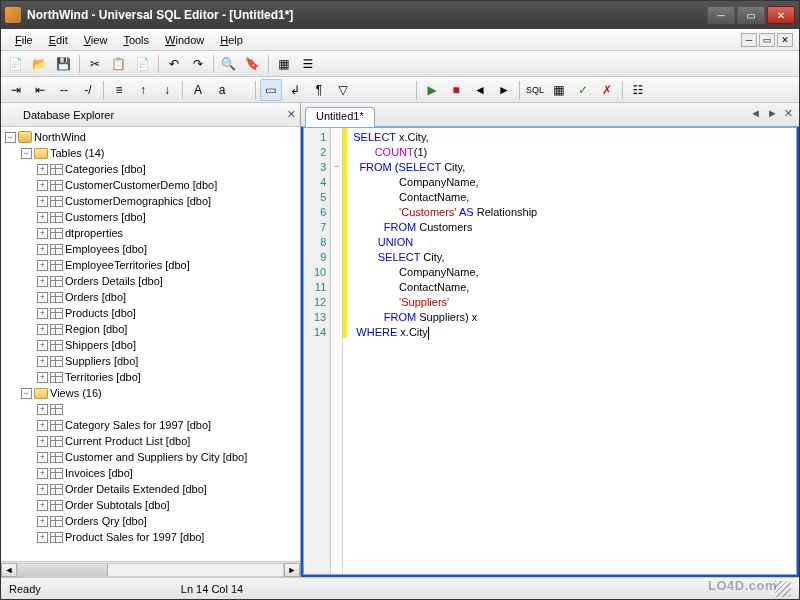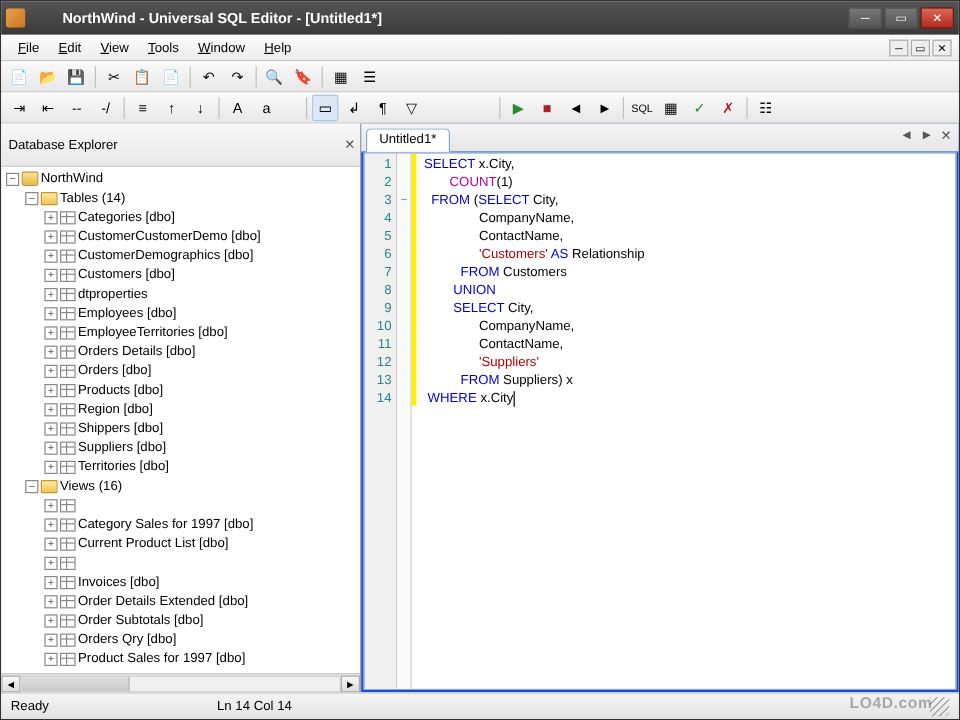--- a/index.html
+++ b/index.html
@@ -1,34 +1,34 @@
 <!DOCTYPE html>
 <html><head>
 <meta charset="utf-8">
 <style>
 * { box-sizing: border-box; margin: 0; padding: 0; font-family: "Segoe UI", Tahoma, sans-serif; font-size: 11px; }
 body { background: #2a2a2a; width: 800px; height: 600px; overflow: hidden; }
 .window { width: 800px; height: 600px; background: #f0f0f0; border: 1px solid #333; display: flex; flex-direction: column; }
 .titlebar { height: 28px; background: linear-gradient(#545454, #3a3a3a); display: flex; align-items: center; padding: 0 4px; color: #fff; }
 .titlebar-icon { width: 16px; height: 16px; background: linear-gradient(135deg,#e8a04a,#c97820); border-radius: 2px; margin-right: 6px; }
-.titlebar-text { flex: 1; font-weight: bold; font-size: 12px; margin-left: 25px; }
+.titlebar-text { flex: 1; font-weight: bold; font-size: 12px; }
 .win-btns { display: flex; gap: 2px; }
 .win-btn { width: 28px; height: 18px; border: 1px solid #555; background: linear-gradient(#777,#555); border-radius: 2px; display: flex; align-items: center; justify-content: center; color: #fff; font-size: 10px; cursor: pointer; }
 .win-close { background: linear-gradient(#d96a5a,#b02a1a); border-color: #7a1a10; }
 .menubar { height: 22px; background: linear-gradient(#fdfdfd,#ececec); border-bottom: 1px solid #c8c8c8; display: flex; align-items: center; padding: 0 6px; }
 .menu-item { padding: 2px 8px; cursor: pointer; }
 .menu-item u { text-decoration: underline; }
 .mdi-btns { display:flex; gap:2px; margin-left:auto; }
 .mdi-btn { width:16px; height:14px; border:1px solid #aaa; background:#eee; font-size:9px; display:flex;align-items:center;justify-content:center; cursor:pointer;}
 .toolbar { height: 26px; background: linear-gradient(#fafafa,#e8e8e8); border-bottom: 1px solid #c8c8c8; display: flex; align-items: center; padding: 0 4px; gap: 2px; }
 .tbtn { width: 22px; height: 22px; display: flex; align-items: center; justify-content: center; border: 1px solid transparent; border-radius: 2px; cursor: pointer; font-size: 12px; }
 .tsep { width: 1px; height: 18px; background: #c0c0c0; margin: 0 2px; }
 .body { flex: 1; display: flex; overflow: hidden; }
 .explorer { width: 300px; background: #fff; border-right: 1px solid #a0a0a0; display: flex; flex-direction: column; }
-.explorer-title { height: 36px; background: linear-gradient(#f8f8f8,#e8e8e8); border-bottom: 1px solid #c8c8c8; display: flex; align-items: center; padding: 0 6px; position: relative; }
+.explorer-title { height: 24px; background: linear-gradient(#f8f8f8,#e8e8e8); border-bottom: 1px solid #c8c8c8; display: flex; align-items: center; padding: 0 22px; position: relative; }
 .explorer-title .ex-x { position: absolute; right: 4px; cursor: pointer; color: #555; }
 .explorer-bar { height: 24px; display: flex; align-items: center; border-bottom: 1px solid #d8d8d8; padding: 0 4px; gap: 4px; }
 .connect-drop { padding: 2px 4px; cursor: pointer; display: flex; align-items: center; gap: 2px; }
 .mini-btn { width: 20px; height: 20px; border: 1px solid #bcd; border-radius: 2px; display: flex; align-items: center; justify-content: center; cursor: pointer; font-size: 11px; background:#f4faff; }
 .tree { flex: 1; overflow: auto; padding: 2px 0 2px 2px; white-space: nowrap; }
 .tree-row { display: flex; align-items: center; height: 16px; gap: 2px; cursor: pointer; }
 .expander { width: 11px; height: 11px; border: 1px solid #888; display: flex; align-items: center; justify-content: center; font-size: 9px; line-height: 1; background: #fff; color: #555; }
 .icon-db { width: 14px; height: 12px; background: linear-gradient(#ffe28a,#e6b94a); border: 1px solid #b8923a; border-radius: 2px; }
 .icon-folder { width: 14px; height: 11px; background: linear-gradient(#ffe9a0,#f0c858); border: 1px solid #c89830; border-radius: 1px; }
 .icon-table { width: 13px; height: 11px; background: #fff; border: 1px solid #888; position: relative; }
@@ -245,20 +245,21 @@
             <span>Category Sales for 1997 [dbo]</span>
           </div>
           <div class="tree-row" style="padding-left: 34px;">
             <div class="expander">+</div>
             <div class="icon-table"></div>
             <span>Current Product List [dbo]</span>
           </div>
           <div class="tree-row" style="padding-left: 34px;">
             <div class="expander">+</div>
             <div class="icon-table"></div>
+            <span>Customer and Suppliers by City [dbo]</span>
           </div>
           <div class="tree-row" style="padding-left: 34px;">
             <div class="expander">+</div>
             <div class="icon-table"></div>
             <span>Invoices [dbo]</span>
           </div>
           <div class="tree-row" style="padding-left: 34px;">
             <div class="expander">+</div>
             <div class="icon-table"></div>
             <span>Order Details Extended [dbo]</span>

